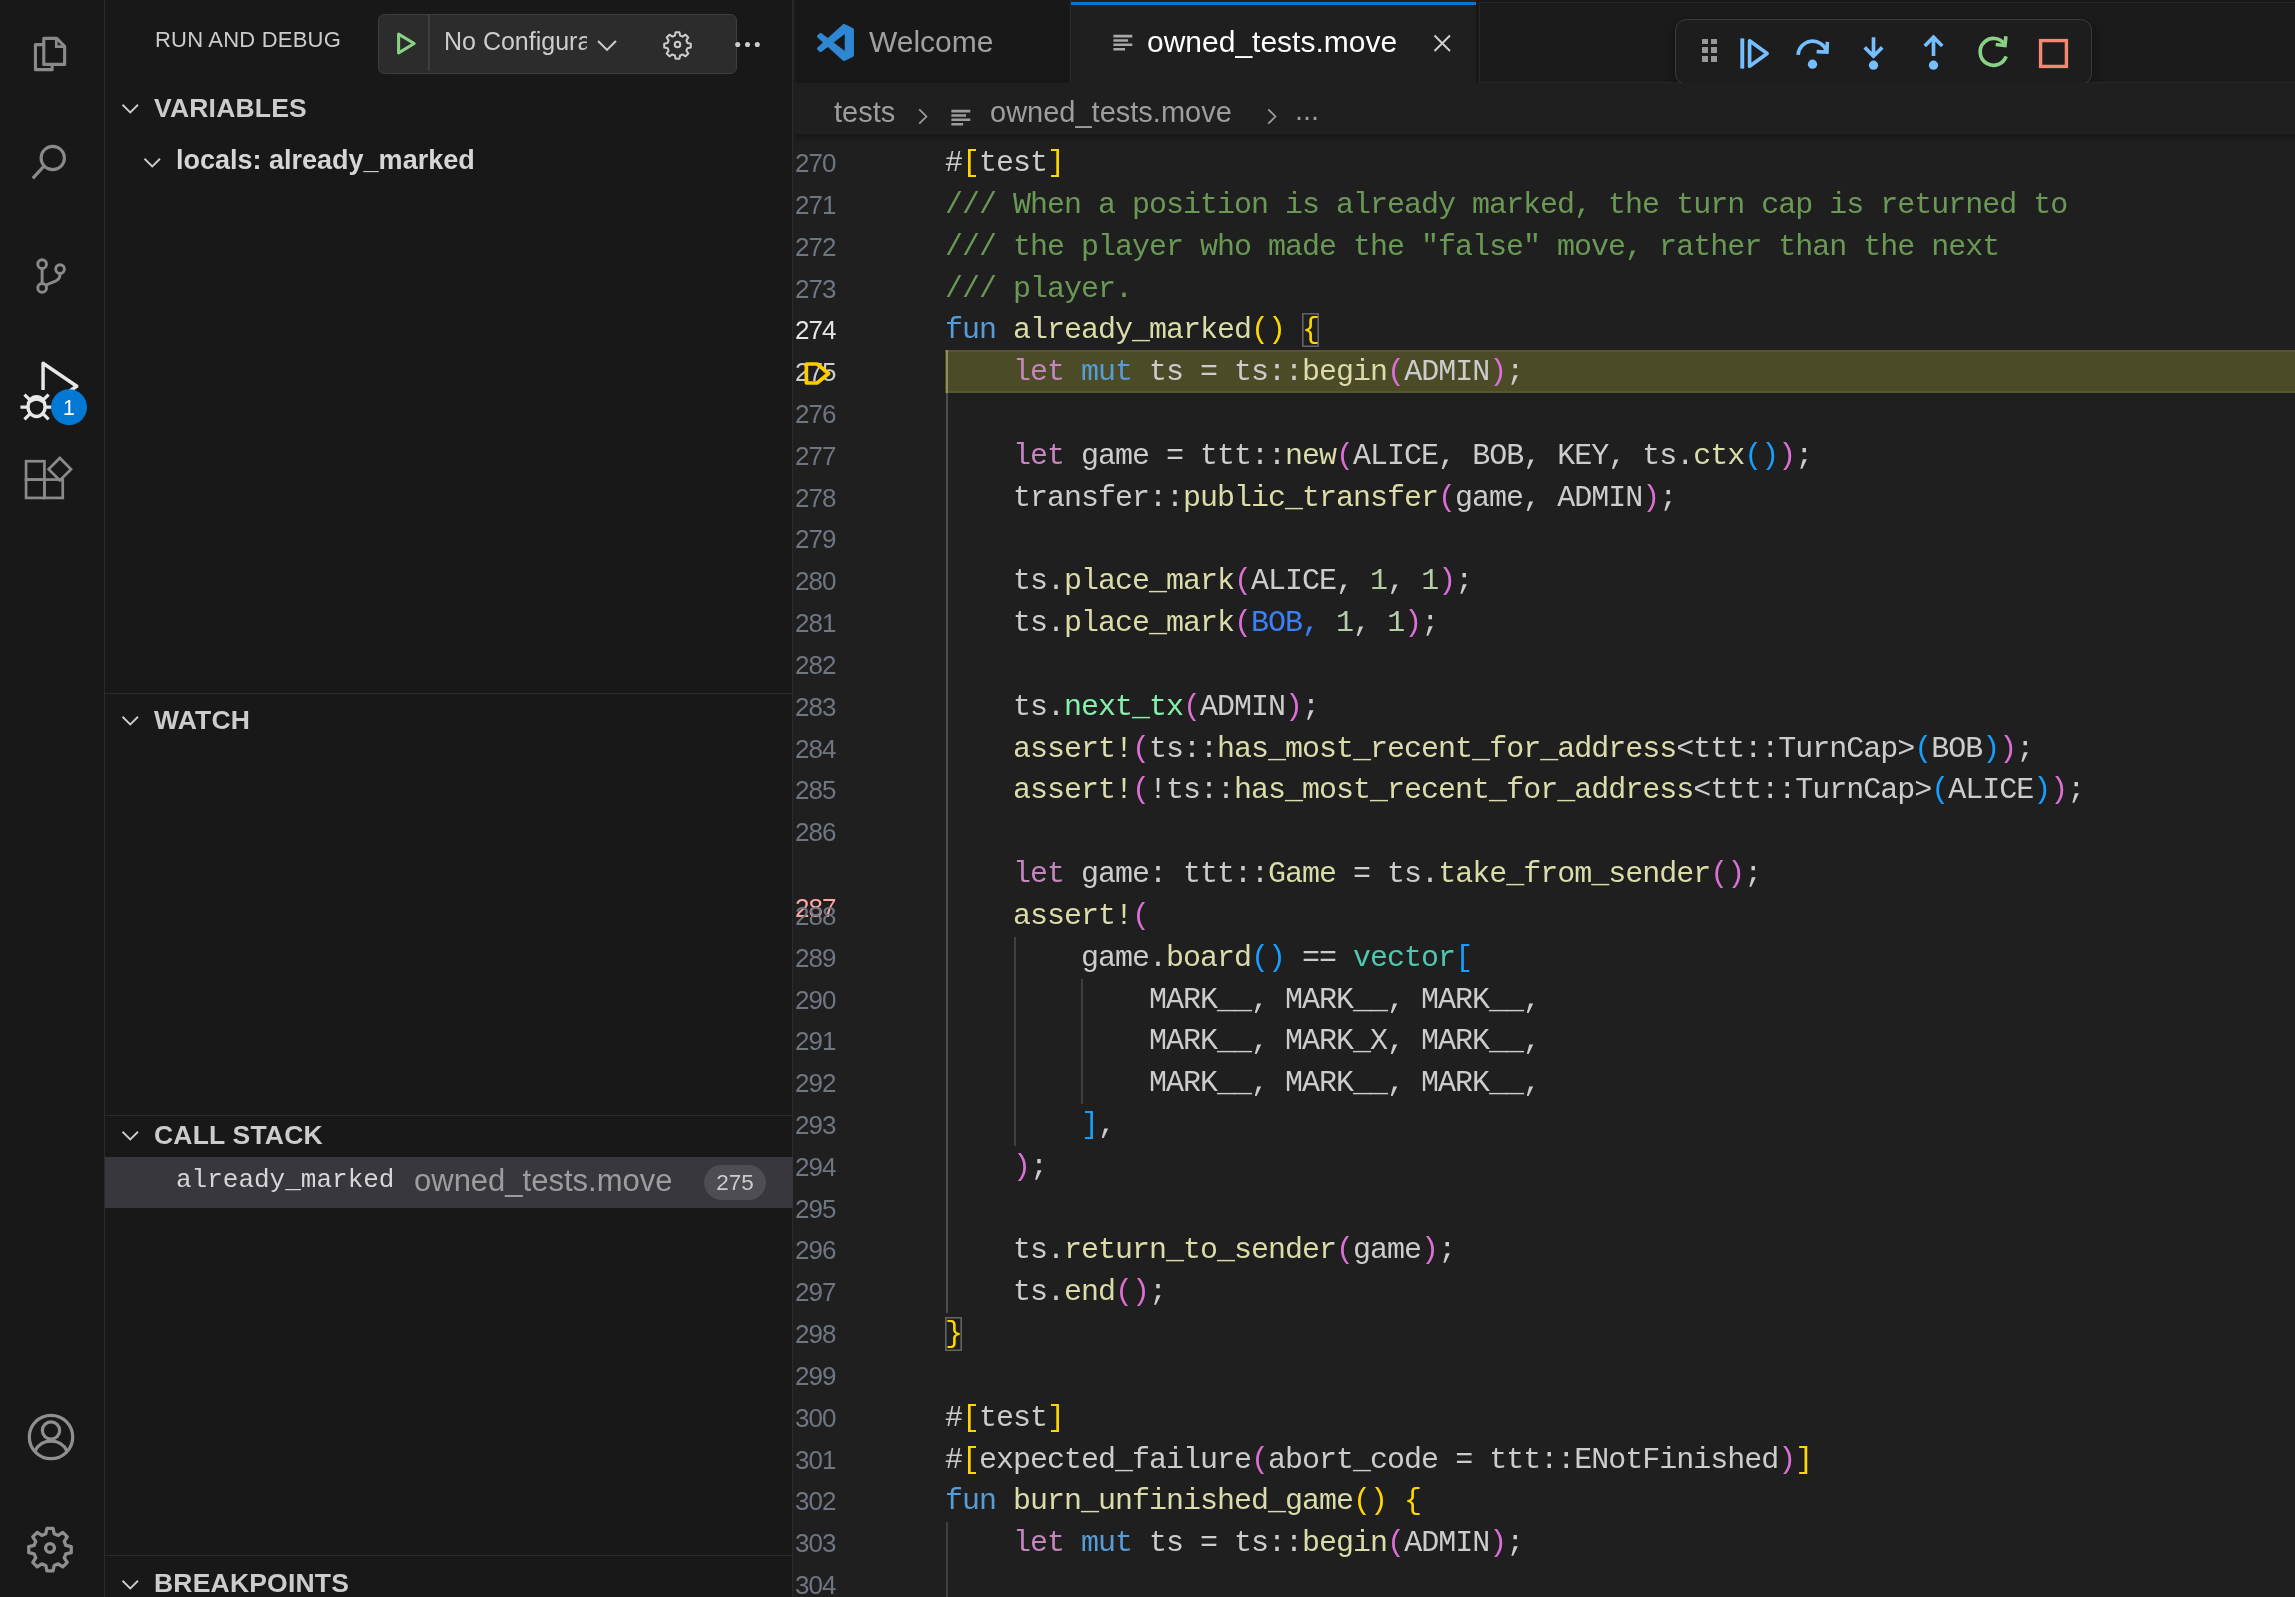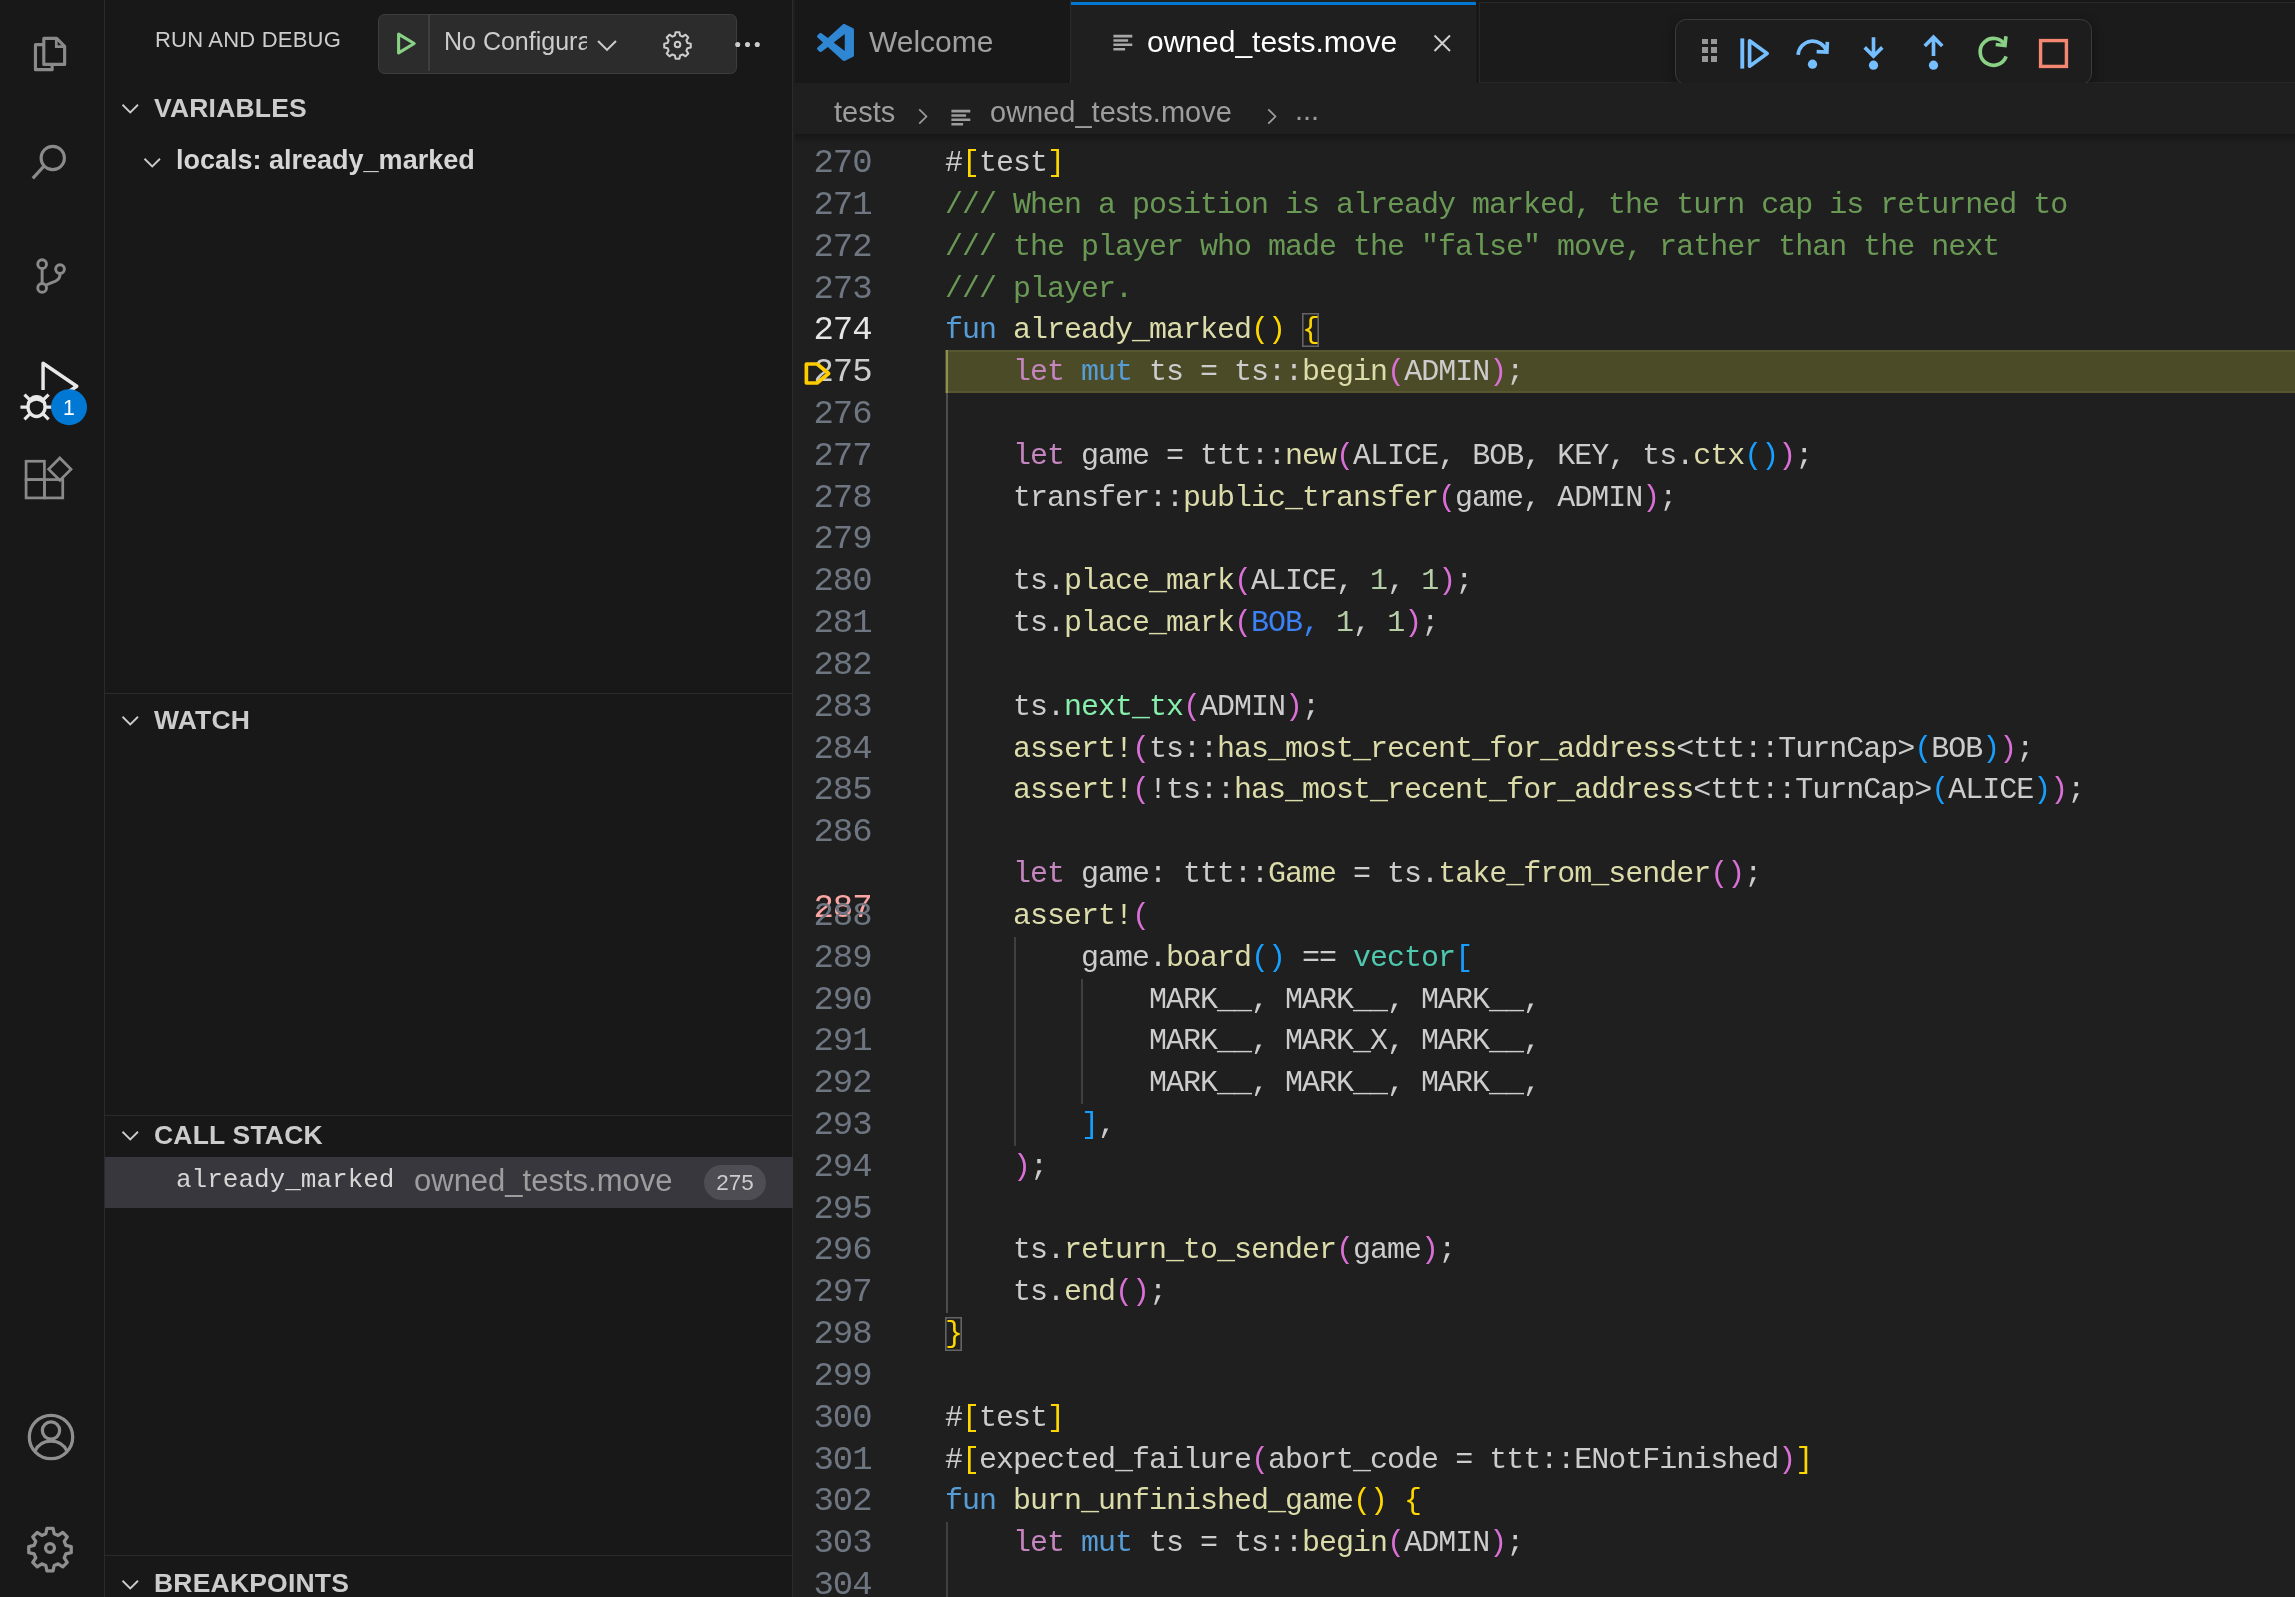--- a/index.html
+++ b/index.html
@@ -17,22 +17,22 @@
 #editor { position:absolute; left:795px; top:0; width:1501px; height:1597px; background:#1f1f1f; }
 #tabbar { position:absolute; left:0; top:0; width:1501px; height:83px; background:#181818; }
 #tab-welcome { position:absolute; left:0; top:0; width:276px; height:83px; background:#181818; border-right:1.6px solid #2b2b2b; }
 #tab-active { position:absolute; left:276px; top:0; width:405px; height:83px; background:#1f1f1f; }
 #tab-active .topline { position:absolute; left:0; top:1.6px; width:405px; height:3.2px; background:#0078d4; }
 #rightpanel { position:absolute; left:684px; top:1.6px; width:817px; height:81px; background:#1b1b1b; border:1.6px solid #282828; border-right:none; }
 #dbgbar { position:absolute; left:880px; top:19.3px; width:417px; height:66px; background:#1d1d1d; border:1.6px solid #3c3c3c; border-radius:11.3px; box-shadow:0 4px 11.3px rgba(0,0,0,0.4); }
 #breadcrumbs { position:absolute; left:0; top:83px; width:1501px; height:51px; background:#1f1f1f; color:#9d9d9d; font-size:29px; }
 
 #codearea { position:absolute; left:0; top:134px; width:1501px; height:1463px; background:#1f1f1f; }
-.ln { position:absolute; left:0; width:95px; height:42px; line-height:42px; text-align:center;
-      font-family:Liberation Mono, monospace; font-size:34px; letter-spacing:-1px; }
+.ln { position:absolute; left:0; width:95px; height:42px; line-height:42px; text-align:left;
+      font-family:Liberation Sans, sans-serif; font-size:26px; letter-spacing:-1px; }
 .cl { position:absolute; left:150px; height:42px; line-height:42px; white-space:pre;
       font-family:"Liberation Mono", monospace; font-size:30px; letter-spacing:-1px; color:#cccccc; }
 .bx { color:#ffd700; box-shadow:0 0 0 1.6px #646464 inset; }
 #curline { position:absolute; left:150px; top:216px; width:1351px; height:43px; background:#4c4b27;
            border-top:2.4px solid #575630; border-bottom:2.4px solid #575630; }
 </style>
 </head>
 <body>
 
 <div id="activitybar">

